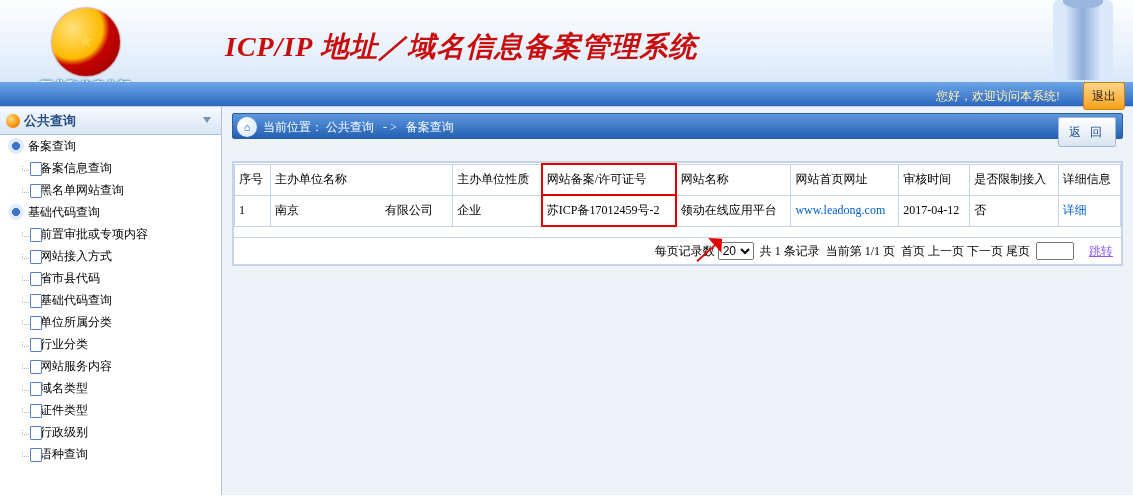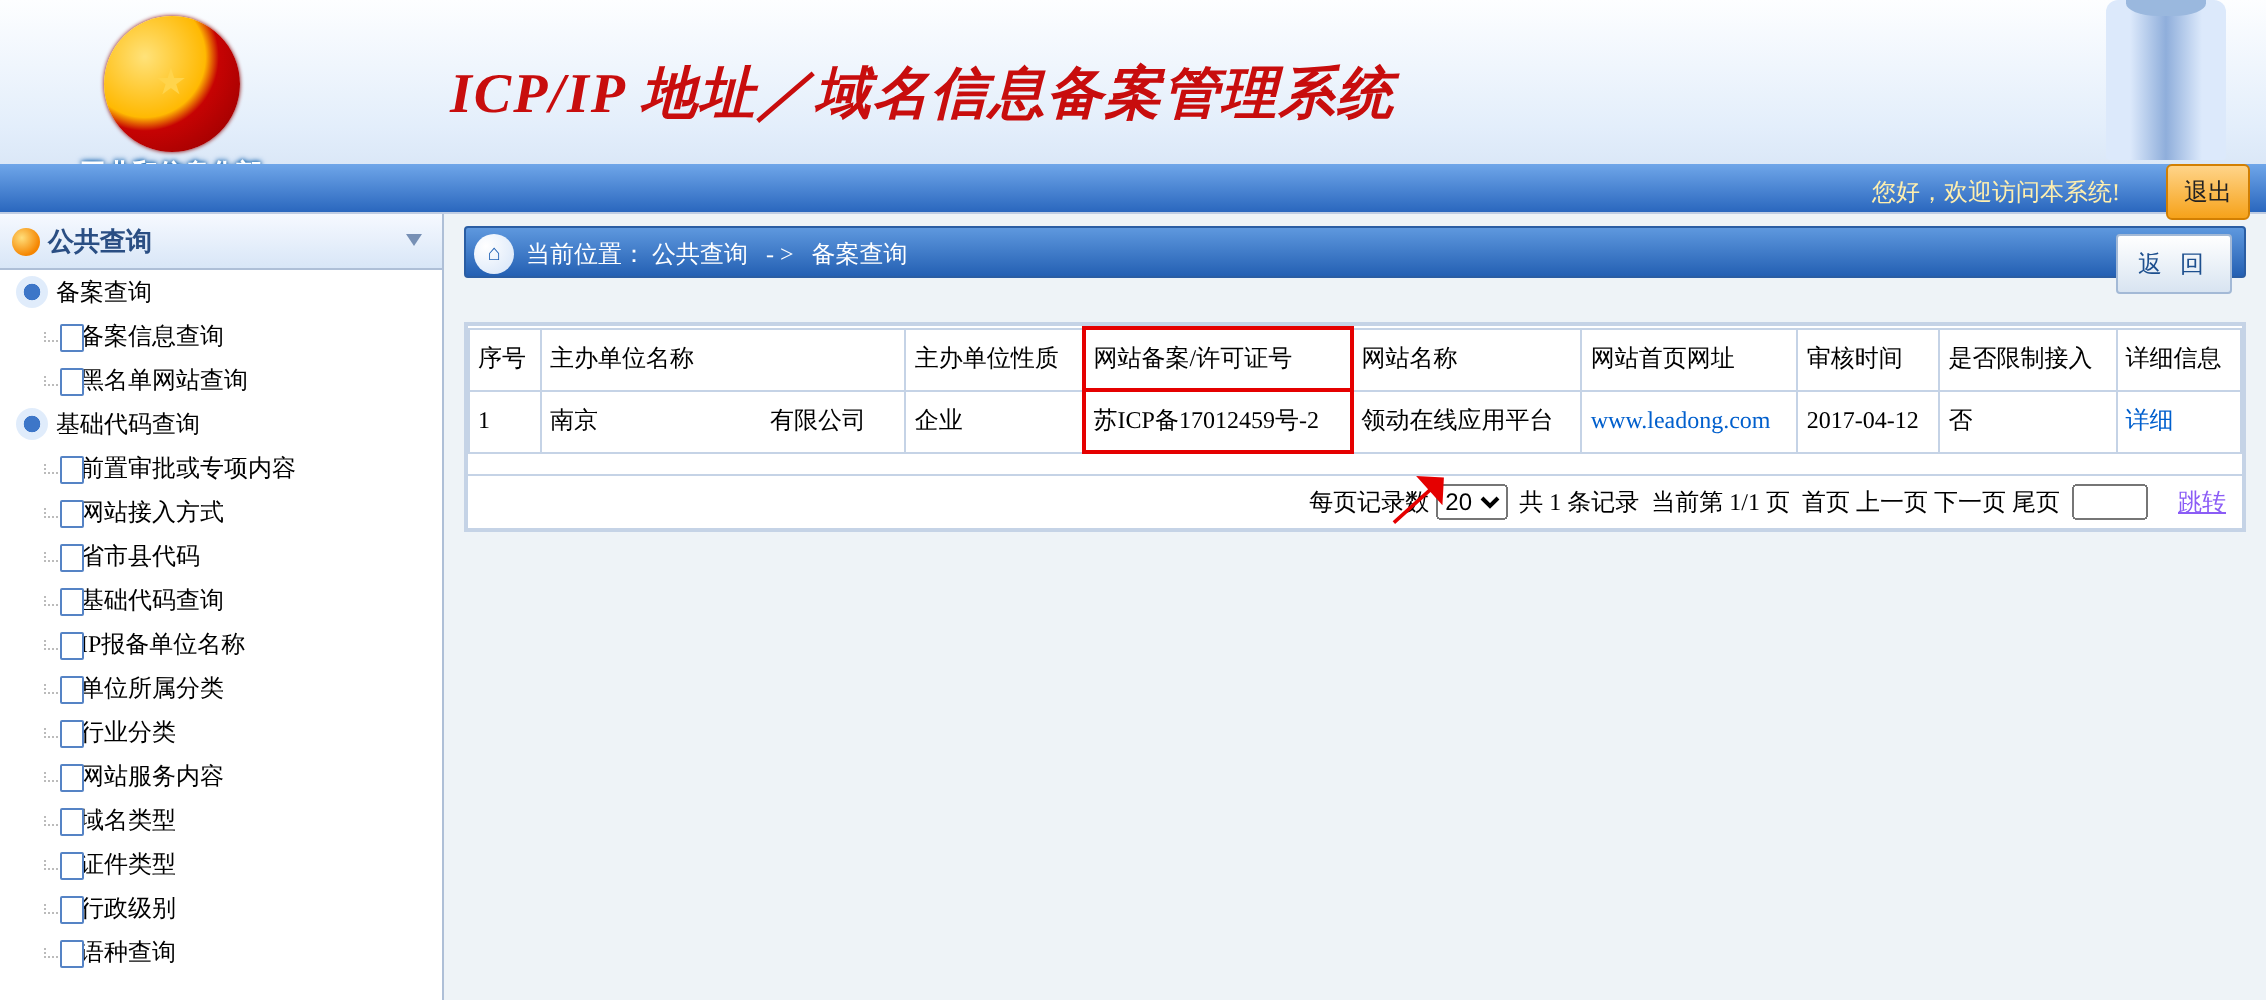--- a/index.html
+++ b/index.html
@@ -76,21 +76,20 @@
     </div>
     <ul id="side-list">
         <li class="lvl1">备案查询</li>
         <li class="lvl2">备案信息查询</li>
         <li class="lvl2">黑名单网站查询</li>
         <li class="lvl1">基础代码查询</li>
         <li class="lvl2">前置审批或专项内容</li>
         <li class="lvl2">网站接入方式</li>
         <li class="lvl2">省市县代码</li>
         <li class="lvl2">基础代码查询</li>
-        <li class="lvl2">IP报备单位名称</li>
         <li class="lvl2">单位所属分类</li>
         <li class="lvl2">行业分类</li>
         <li class="lvl2">网站服务内容</li>
         <li class="lvl2">域名类型</li>
         <li class="lvl2">证件类型</li>
         <li class="lvl2">行政级别</li>
         <li class="lvl2">语种查询</li>
       </ul>
   </div>
 

